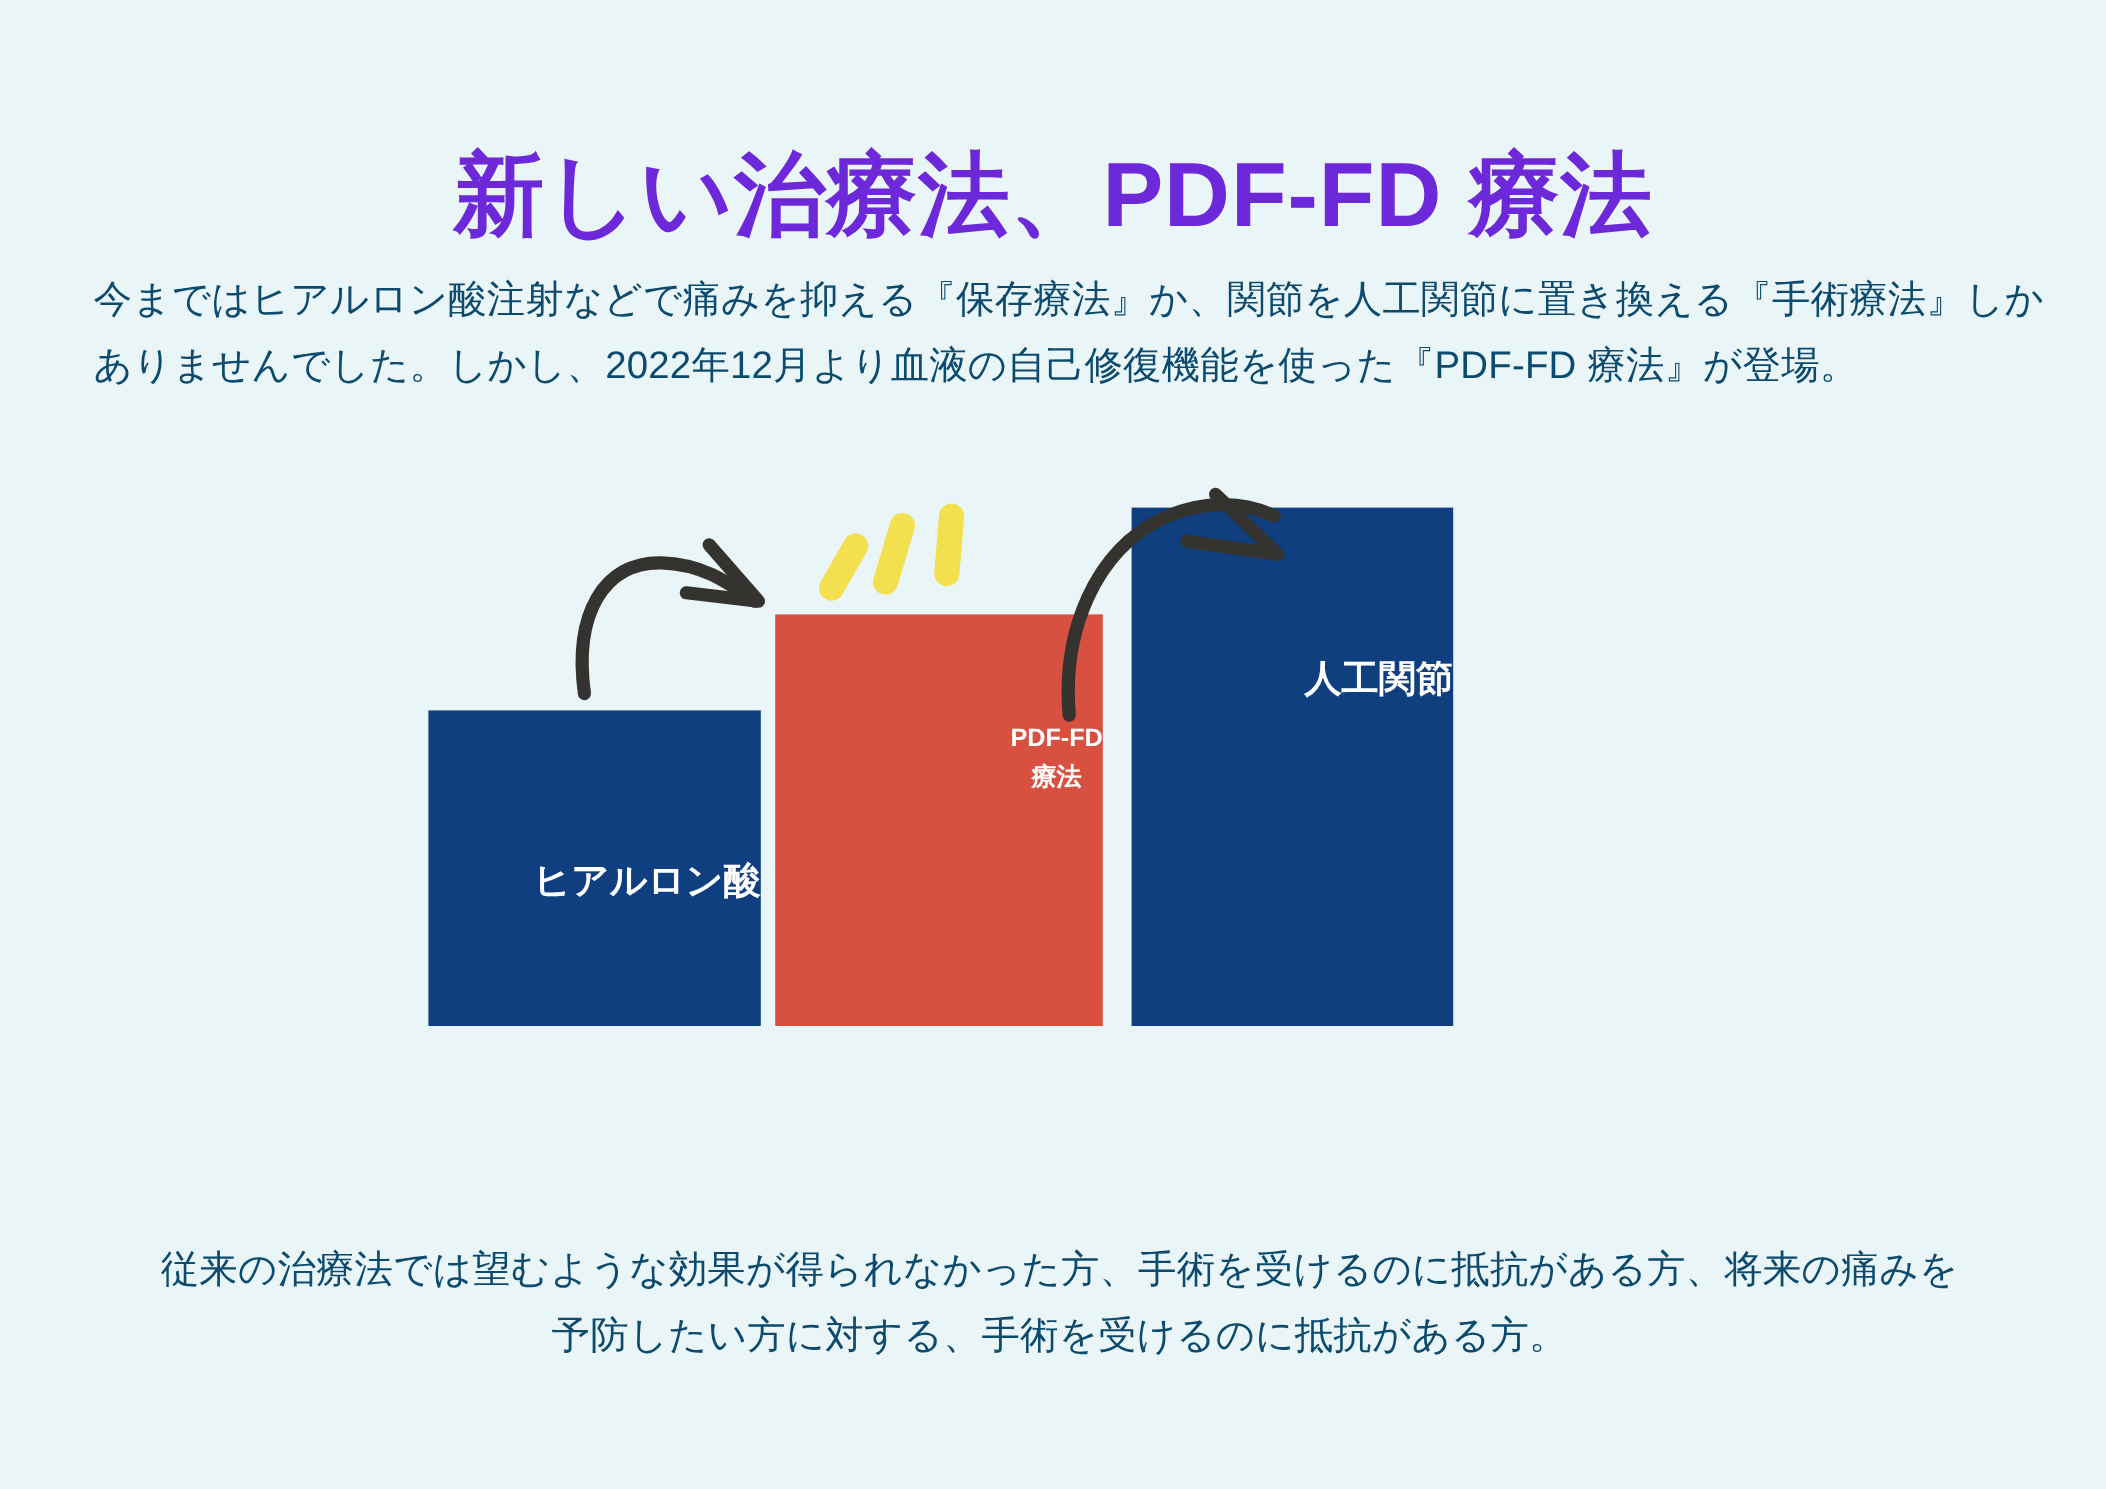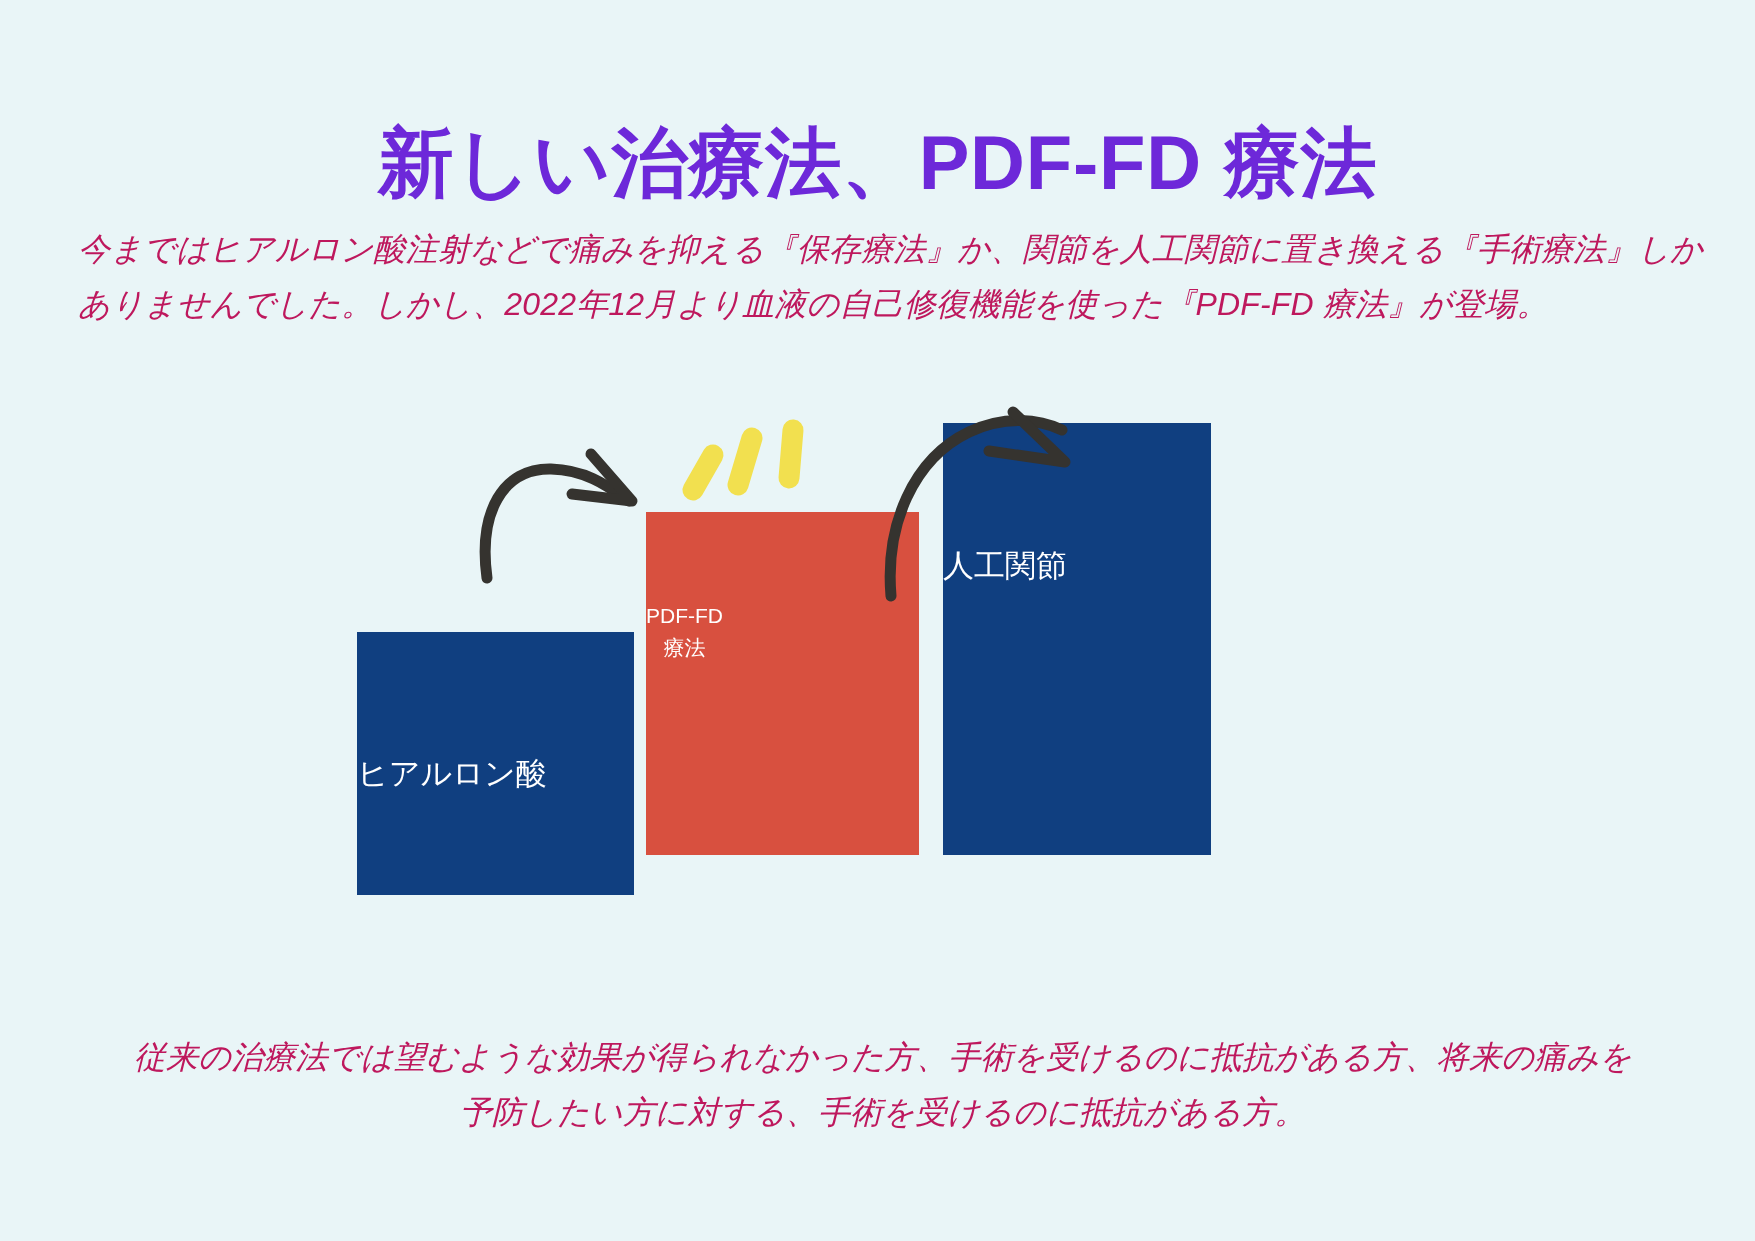--- a/index.html
+++ b/index.html
@@ -38,59 +38,57 @@
     white-space: nowrap;
   }
 
   
   .para {
     position: absolute;
     left: 78px;
     width: 1610px;
     font-size: 32px;
     line-height: 1.72;
-    color: #be185d;
+    color: #0c4a6e;
     letter-spacing: 0.005em;
-    font-style: italic;
   }
   .para-top { top: 222px; }
   .para-bottom { top: 1030px; text-align: center; }
   .para .ln { display: block; white-space: nowrap; }
 
   
   .chart {
     position: absolute;
     left: 0;
     top: 0;
     width: 1755px;
     height: 1241px;
     pointer-events: none;
   }
   .bar {
     position: absolute;
     box-sizing: border-box;
     display: flex;
     align-items: center;
-    justify-content: flex-start;
+    justify-content: flex-end;
     color: #ffffff;
-    font-weight: normal;
+    font-weight: bold;
     text-align: center;
     line-height: 1.5;
     pointer-events: auto;
   }
   .bar-1 {
     left: 357px;
     top: 592px;
     width: 277px;
     height: 263px;
     background: #103f80;
     font-size: 31px;
     align-items: flex-end;
     padding-bottom: 98px;
-    margin-top: 40px;
   }
   .bar-2 {
     left: 646px;
     top: 512px;
     width: 273px;
     height: 343px;
     background: #d8503f;
     font-size: 21px;
     align-items: flex-start;
     padding-top: 88px;

